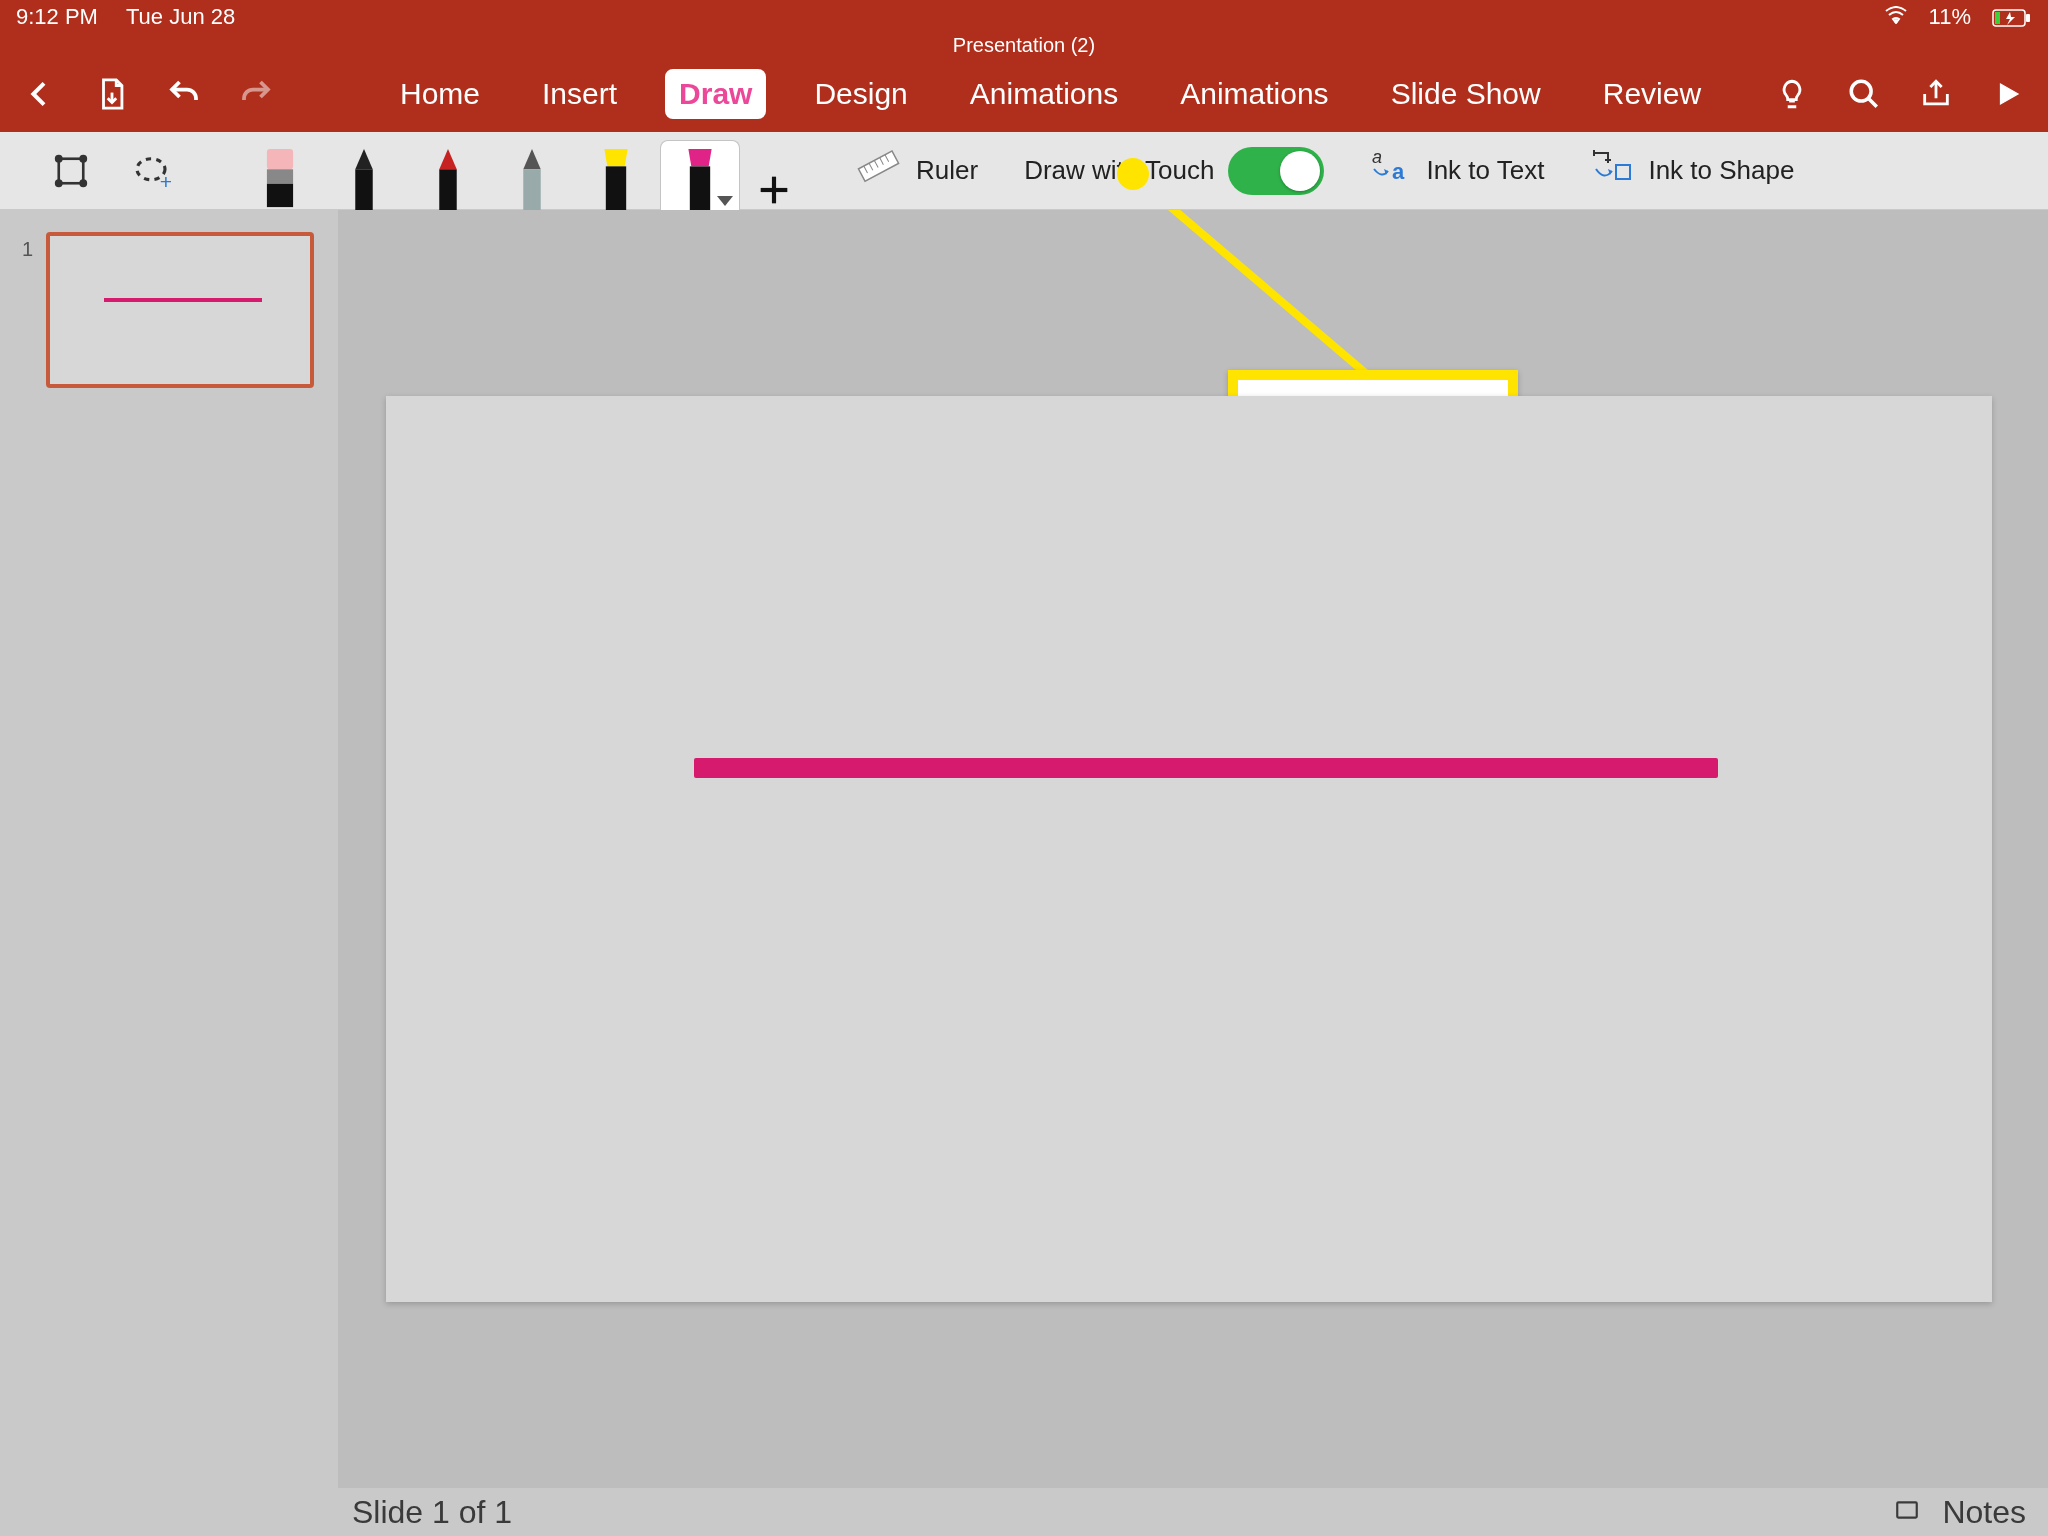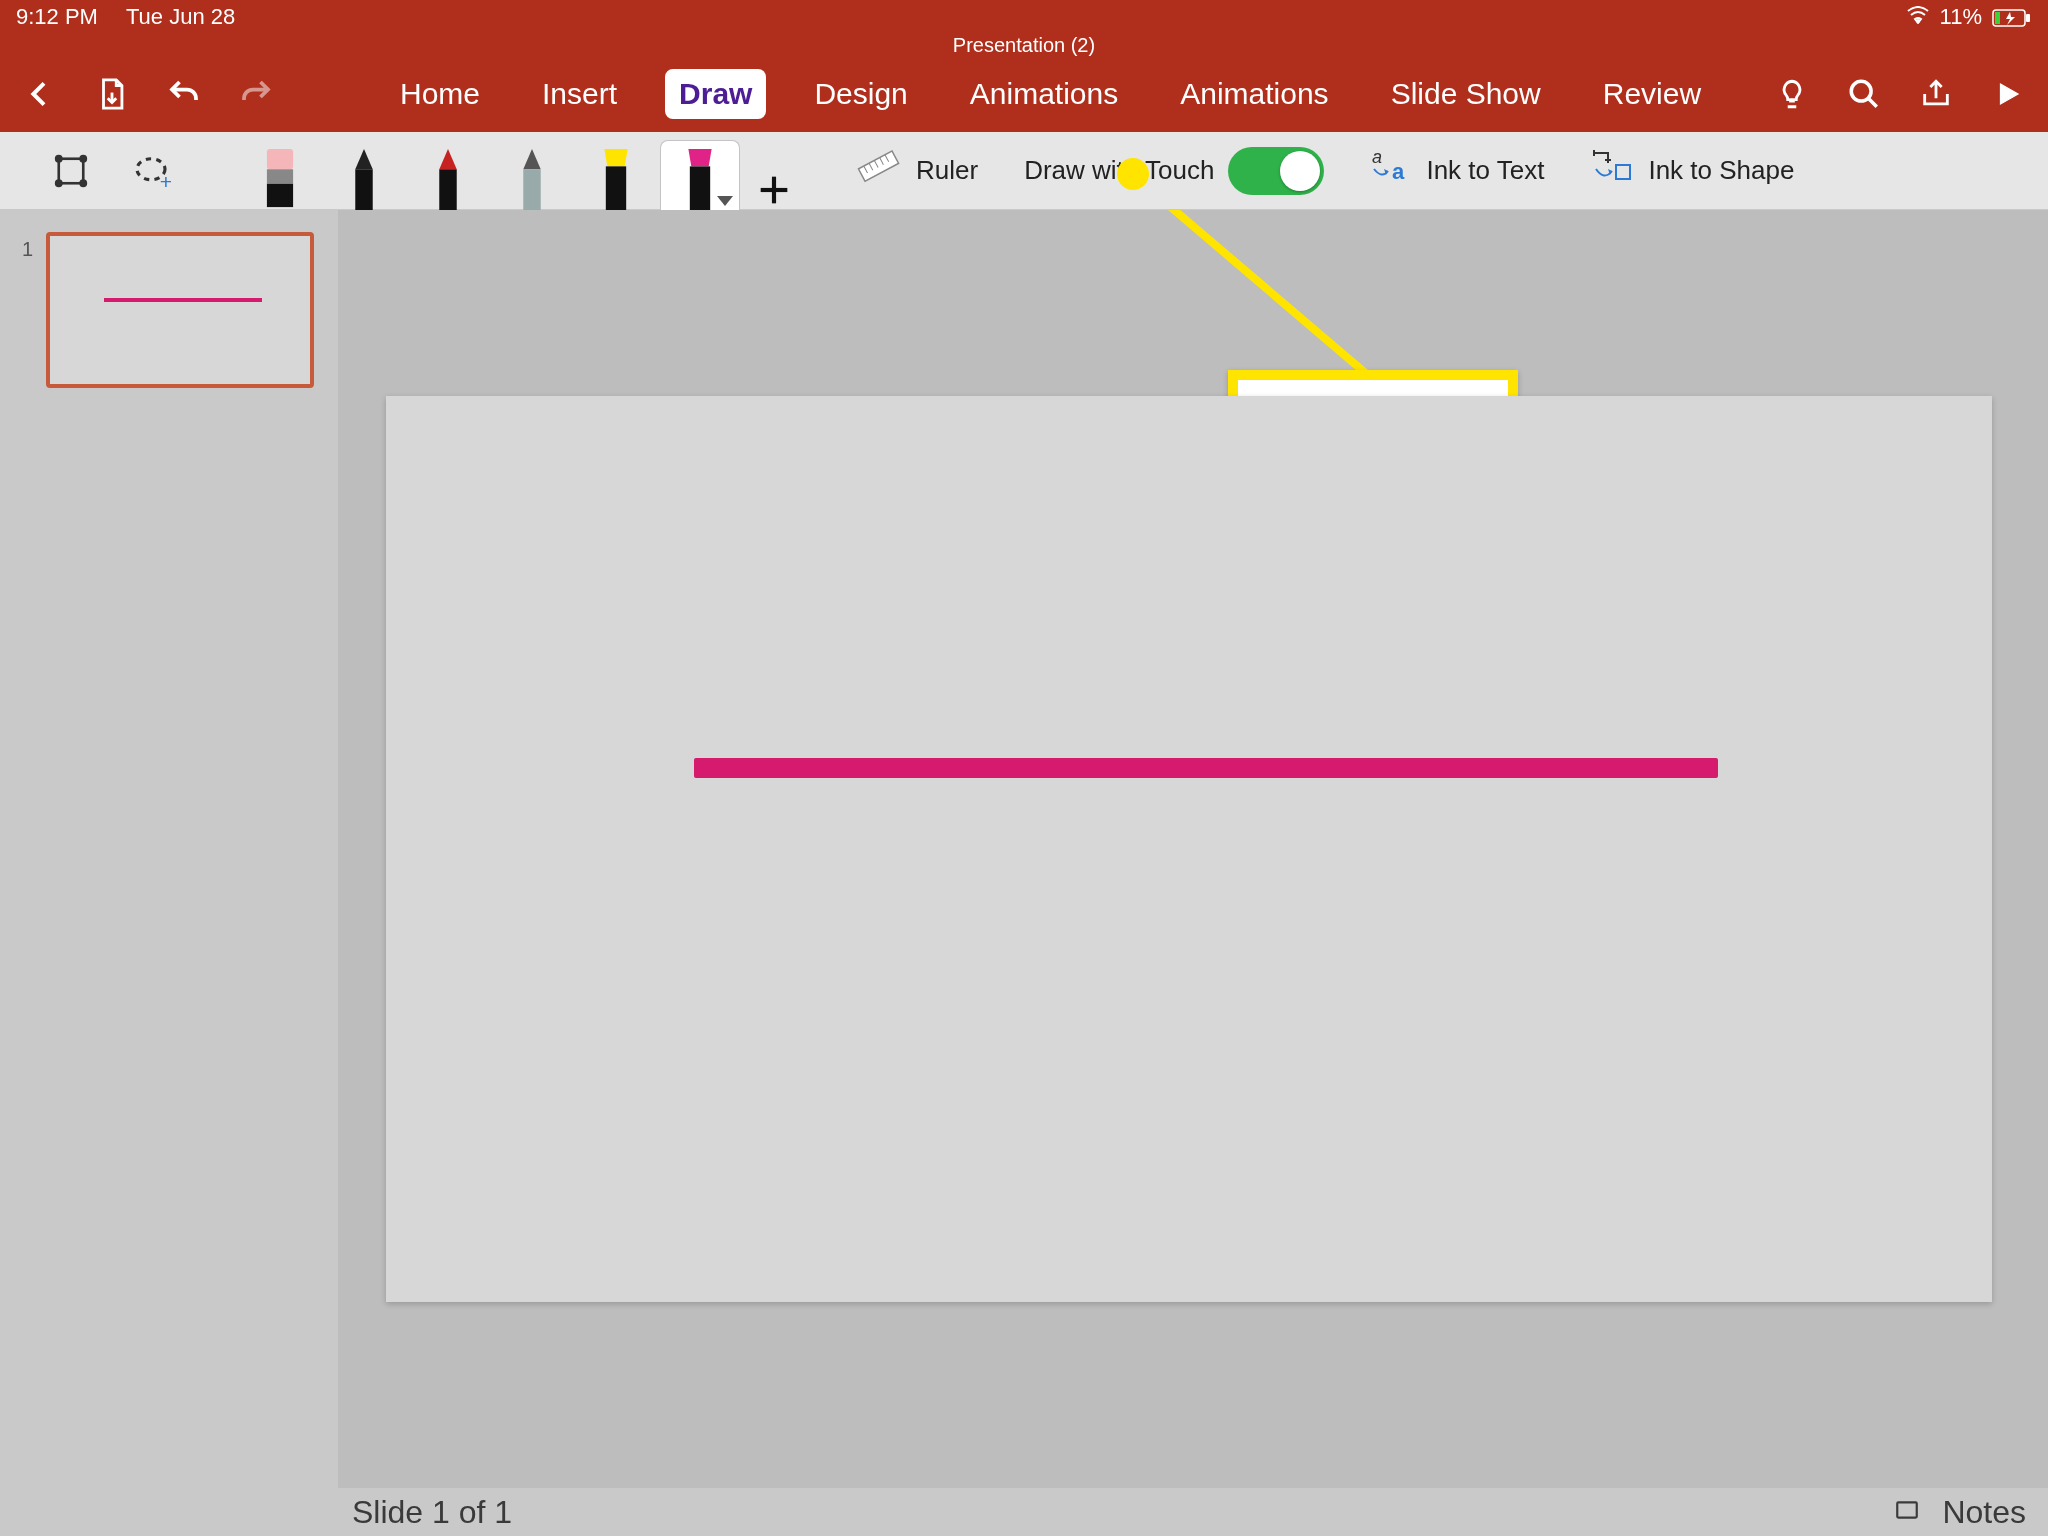--- a/index.html
+++ b/index.html
@@ -1,29 +1,29 @@
 <!DOCTYPE html>
 <html><head>
 <meta charset="utf-8">
 <style>
   * { box-sizing: border-box; margin: 0; padding: 0; }
   html, body { width: 2048px; height: 1536px; font-family: -apple-system, "Helvetica Neue", Arial, sans-serif; background: #bdbdbd; overflow: hidden; }
   .status-bar { height: 34px; background: #b02f1c; color: #fff; display: flex; align-items: center; padding: 0 16px; font-size: 22px; font-weight: 500; }
   .status-left { flex: 0 0 auto; display: flex; gap: 28px; }
-  .status-right { margin-left: auto; display: flex; align-items: center; gap: 10px; font-size: 22px; }
+  .status-right { margin-left: auto; display: flex; align-items: center; gap: 21px; font-size: 22px; }
   .wifi-icon, .battery-icon { display: inline-block; }
   .battery-icon svg { vertical-align: middle; }
   .title-bar { height: 22px; background: #b02f1c; color: #ffffff; text-align: center; font-size: 20px; line-height: 22px; position: relative; }
   .title-bar span { position: absolute; left: 50%; transform: translateX(-50%); top: 0; }
   .app-bar { height: 76px; background: #b02f1c; display: flex; align-items: center; padding: 0 18px; gap: 8px; }
   .app-bar-left, .app-bar-right { display: flex; align-items: center; gap: 28px; }
   .app-bar-right { margin-left: auto; }
   .tabs { display: flex; align-items: center; gap: 34px; margin-left: 100px; }
   .tab { color: #ffffff; font-size: 30px; font-weight: 400; padding: 8px 14px; border-radius: 8px; cursor: pointer; }
-  .tab.active { background: #ffffff; color: #4c1d95; font-weight: 600; }
+  .tab.active { background: #ffffff; color: #ec4899; font-weight: 600; }
   .iconbtn { color: #ffffff; width: 44px; height: 44px; display: flex; align-items: center; justify-content: center; cursor: pointer; }
   .iconbtn svg { stroke: #ffffff; }
   .ribbon { height: 78px; background: #e6e6e6; border-bottom: 1px solid #c9c9c9; display: flex; align-items: center; padding: 0 40px; gap: 18px; position: relative; }
   .ribbon .tool { height: 60px; display: flex; align-items: center; justify-content: center; padding: 0 10px; }
   .pen-row { display: flex; align-items: flex-end; gap: 4px; height: 78px; margin-left: 40px; }
   .pen-slot { width: 80px; height: 70px; display: flex; align-items: flex-end; justify-content: center; position: relative; border-radius:8px 8px 0 0; }
   .pen-slot.selected { background: #ffffff; border: 1px solid #c4c4c4; border-bottom: none; }
   .pen-slot.selected::after { content:""; position:absolute; right:6px; bottom:4px; width:0;height:0;border-left:8px solid transparent;border-right:8px solid transparent;border-top:10px solid #555; }
   .plus-btn { width:60px; display:flex; align-items:center; justify-content:center; }
   .ribbon-btn { display: flex; align-items: center; gap: 14px; font-size: 26px; color: #222; padding: 0 14px; cursor: pointer; }

